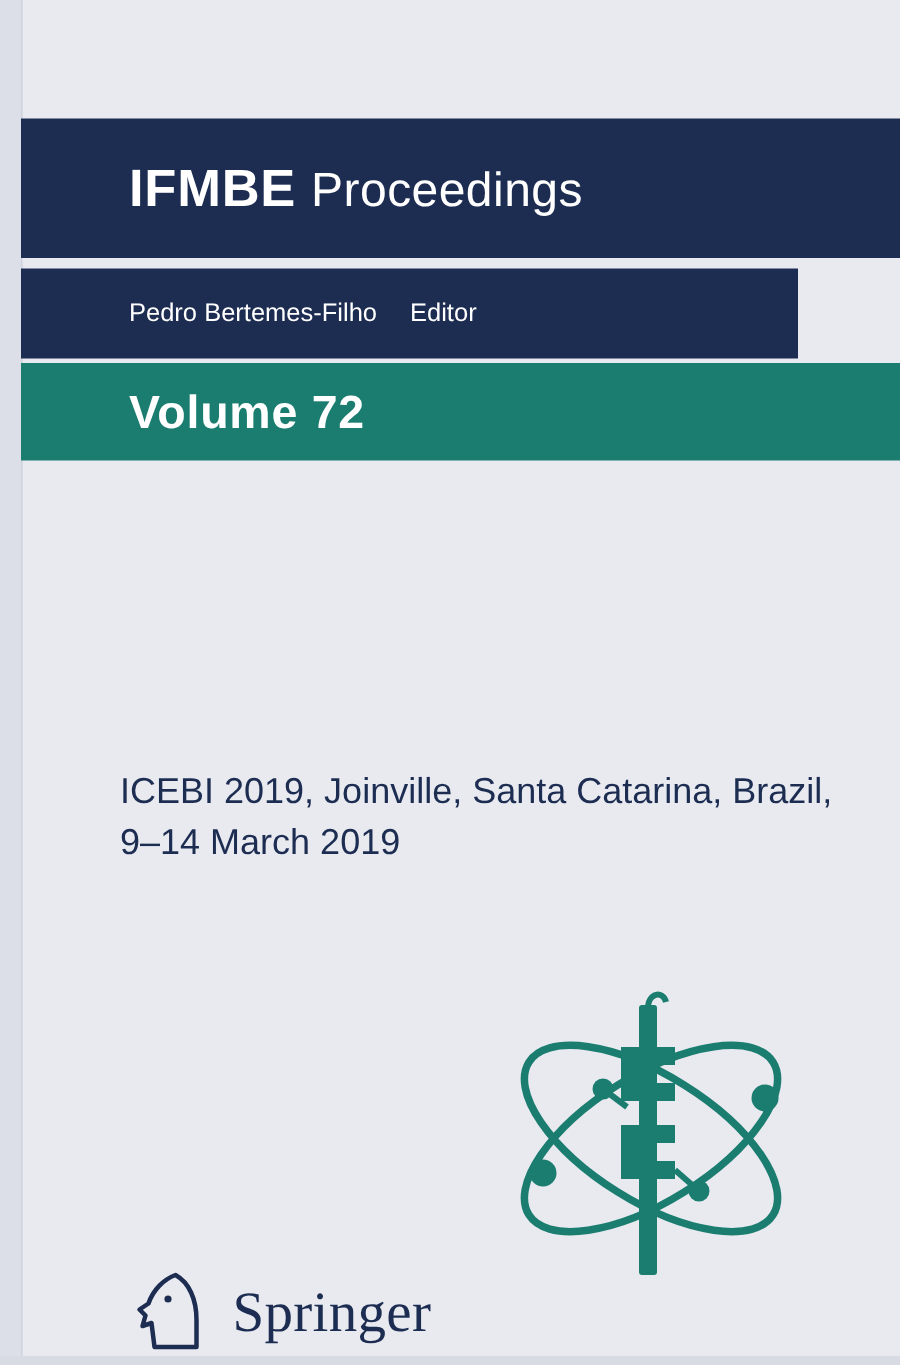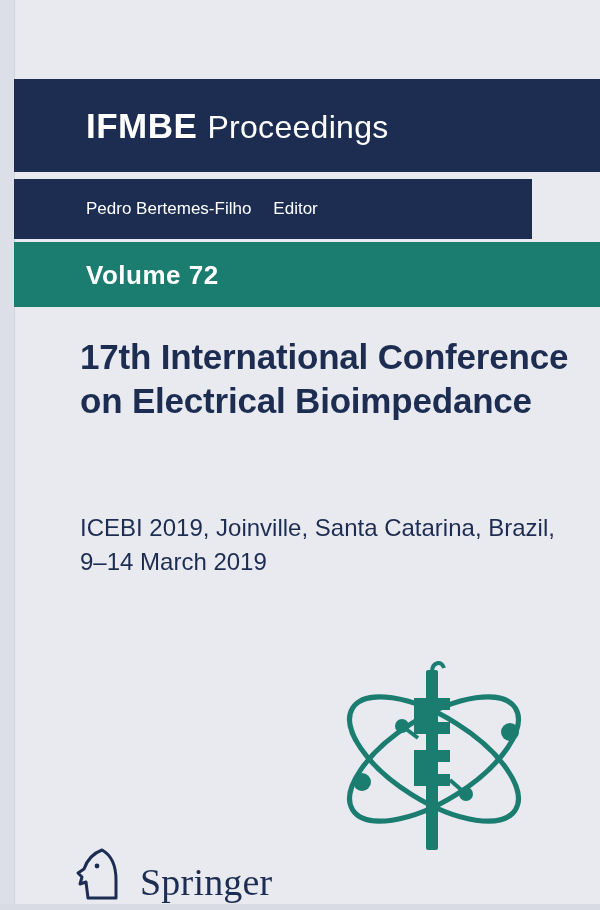--- a/index.html
+++ b/index.html
@@ -93,21 +93,21 @@
     width: 586px;
     height: 65px;
     background: #1b7d70;
   }
   .volume-text {
     position: absolute;
     left: 72px;
     top: 50%;
     transform: translateY(-50%);
     color: #ffffff;
-    font-size: 26px;
+    font-size: 31px;
     font-weight: bold;
     letter-spacing: 0.5px;
     white-space: nowrap;
   }
   
   .title {
     position: absolute;
     left: 66px;
     top: 296px;
     width: 500px;
@@ -131,24 +131,24 @@
   .emblem {
     position: absolute;
     left: 300px;
     top: 615px;
     width: 240px;
     height: 210px;
   }
   
   .springer {
     position: absolute;
-    left: 60px;
+    left: 75px;
     bottom: 45px;
     display: flex;
-    align-items: flex-end;
+    align-items: center;
   }
   .springer-word {
     font-family: "Liberation Serif", serif;
     font-size: 38px;
     color: #1d2d52;
     margin-left: 12px;
     letter-spacing: 0.2px;
   }
   .bottom-edge {
     position: absolute;
@@ -177,21 +177,20 @@
     <div class="band-editor">
       <div class="editor-text">
         <span>Pedro Bertemes-Filho</span><span class="editor-role">Editor</span>
       </div>
     </div>
 
     <div class="band-volume">
       <div class="volume-text">Volume 72</div>
     </div>
 
-    <div class="title">17th International Conference on Electrical Bioimpedance</div>
 
     <div class="subtitle">ICEBI 2019, Joinville, Santa Catarina, Brazil, 9–14 March 2019</div>
 
     <div class="emblem">
       <svg viewBox="0 0 240 210" width="240" height="210" xmlns="http://www.w3.org/2000/svg">
         <g fill="none" stroke="#1b7d70" stroke-width="5">
           <ellipse cx="120" cy="105" rx="96" ry="42" transform="rotate(-32 120 105)"></ellipse>
           <ellipse cx="120" cy="105" rx="96" ry="42" transform="rotate(32 120 105)"></ellipse>
         </g>
         <g fill="#1b7d70">

